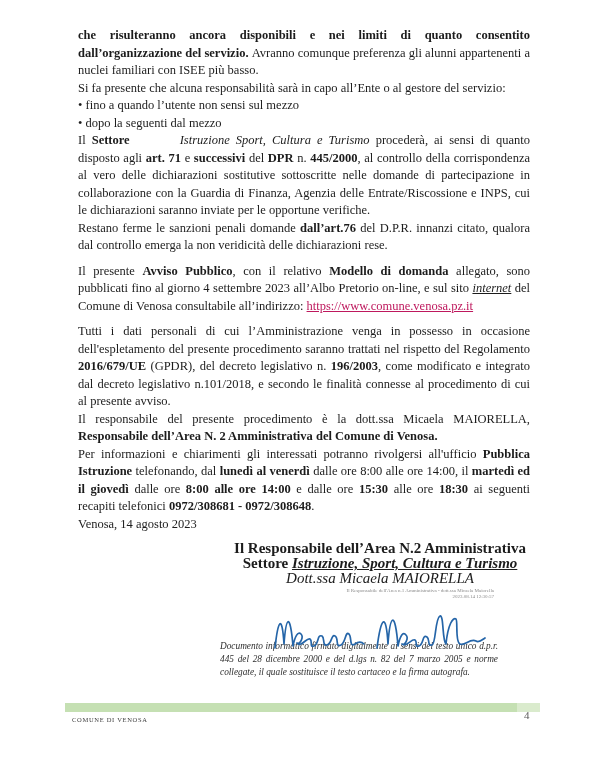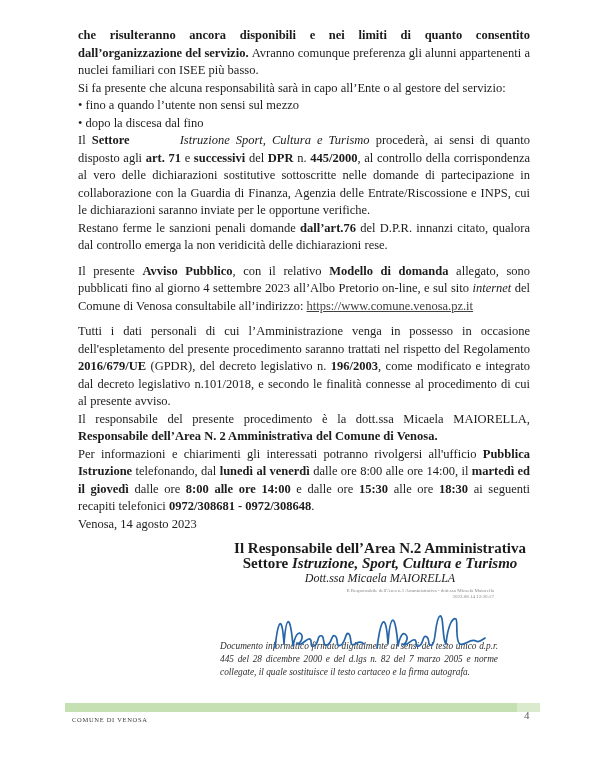--- a/index.html
+++ b/index.html
@@ -4,48 +4,48 @@
 <title>Documento</title>
 <style>
   html,body{margin:0;padding:0;background:#ffffff;}
   .page{
     position:relative;width:600px;height:776px;background:#ffffff;overflow:hidden;
     font-family:"Liberation Serif","DejaVu Serif",serif;color:#1c1c1c;padding-left:22px;
   }
   .doc{position:absolute;left:78px;top:27px;width:452px;font-size:12.5px;line-height:17.5px;}
   .doc p{margin:0;text-align:justify;}
   .b{font-weight:bold;}
-  .i{font-style:italic;}
+  .i{font-style:italic;text-decoration:underline;}
   .bi{font-weight:normal;font-style:italic;margin-left:44px;}
   .gap{height:8px;}
-  a.doclink{color:#404040;text-decoration:underline;cursor:pointer;}
+  a.doclink{color:#be185d;text-decoration:underline;cursor:pointer;}
   .dateline{margin-top:8px;text-align:right;}
   .sigblock{margin-top:8px;margin-left:auto;width:300px;text-align:center;}
   .sig-role{font-weight:bold;font-size:15px;line-height:15px;}
-  .sig-signer{font-style:italic;font-size:12px;line-height:15px;}
+  .sig-signer{font-style:italic;font-size:15px;line-height:15px;}
   .stamp{font-size:5px;line-height:6px;color:#8a8a8a;margin-top:2px;text-align:right;padding-right:36px;}
   .sigimg{display:block;margin:4px auto -16px auto;position:relative;z-index:2;}
   .legal{font-style:italic;font-size:9.3px;line-height:13px;color:#2e2e2e;text-align:justify;width:278px;margin-left:-10px;}
   .footer-bar{position:absolute;left:65px;top:703px;width:475px;height:9px;background:#c5e0b3;}
   .footer-bar-cap{position:absolute;right:0;top:0;width:23px;height:9px;background:#daebcd;}
   .footer-org{position:absolute;left:72px;top:716px;font-size:6.5px;letter-spacing:0.7px;color:#404040;}
   .footer-page{position:absolute;left:524px;top:709px;font-size:11px;color:#5a5a5a;}
 </style>
 </head>
 <body>
 
 <div class="page">
   <div class="doc">
 
     <p><span class="b">che risulteranno ancora disponibili e nei limiti di quanto consentito dall’organizzazione del servizio. </span><span>Avranno comunque preferenza gli alunni appartenenti a nuclei familiari con ISEE più basso.</span></p>
 
     <p><span>Si fa presente che alcuna responsabilità sarà in capo all’Ente o al gestore del servizio:</span></p>
 
     <p><span>• fino a quando l’utente non sensi sul mezzo</span></p>
-    <p><span>• dopo la discesa dal fino</span></p>
+    <p><span>• dopo la seguenti dal mezzo</span></p>
 
     <p><span>Il </span><span class="b">Settore </span><span class="bi">Istruzione Sport, Cultura e Turismo</span><span> procederà, ai sensi di quanto disposto agli </span><span class="b">art. 71</span><span> e </span><span class="b">successivi</span><span> del </span><span class="b">DPR</span><span> n. </span><span class="b">445/2000</span><span>, al controllo della corrispondenza al vero delle dichiarazioni sostitutive sottoscritte nelle domande di partecipazione in collaborazione con la Guardia di Finanza, Agenzia delle Entrate/Riscossione e INPS, cui le dichiarazioni saranno inviate per le opportune verifiche.</span></p>
 
     <p><span>Restano ferme le sanzioni penali domande </span><span class="b">dall’art.76</span><span> del D.P.R. innanzi citato, qualora dal controllo emerga la non veridicità delle dichiarazioni rese.</span></p>
 
     <div class="gap"></div>
 
     <p><span>Il presente </span><span class="b">Avviso Pubblico</span><span>, con il relativo </span><span class="b">Modello di domanda</span><span> allegato, sono pubblicati fino al giorno 4 settembre 2023 all’Albo Pretorio on-line, e sul sito </span><span class="i">internet</span><span> del Comune di Venosa consultabile all’indirizzo: </span><a class="doclink" href="#">https://www.comune.venosa.pz.it</a></p>
 
     <div class="gap"></div>

